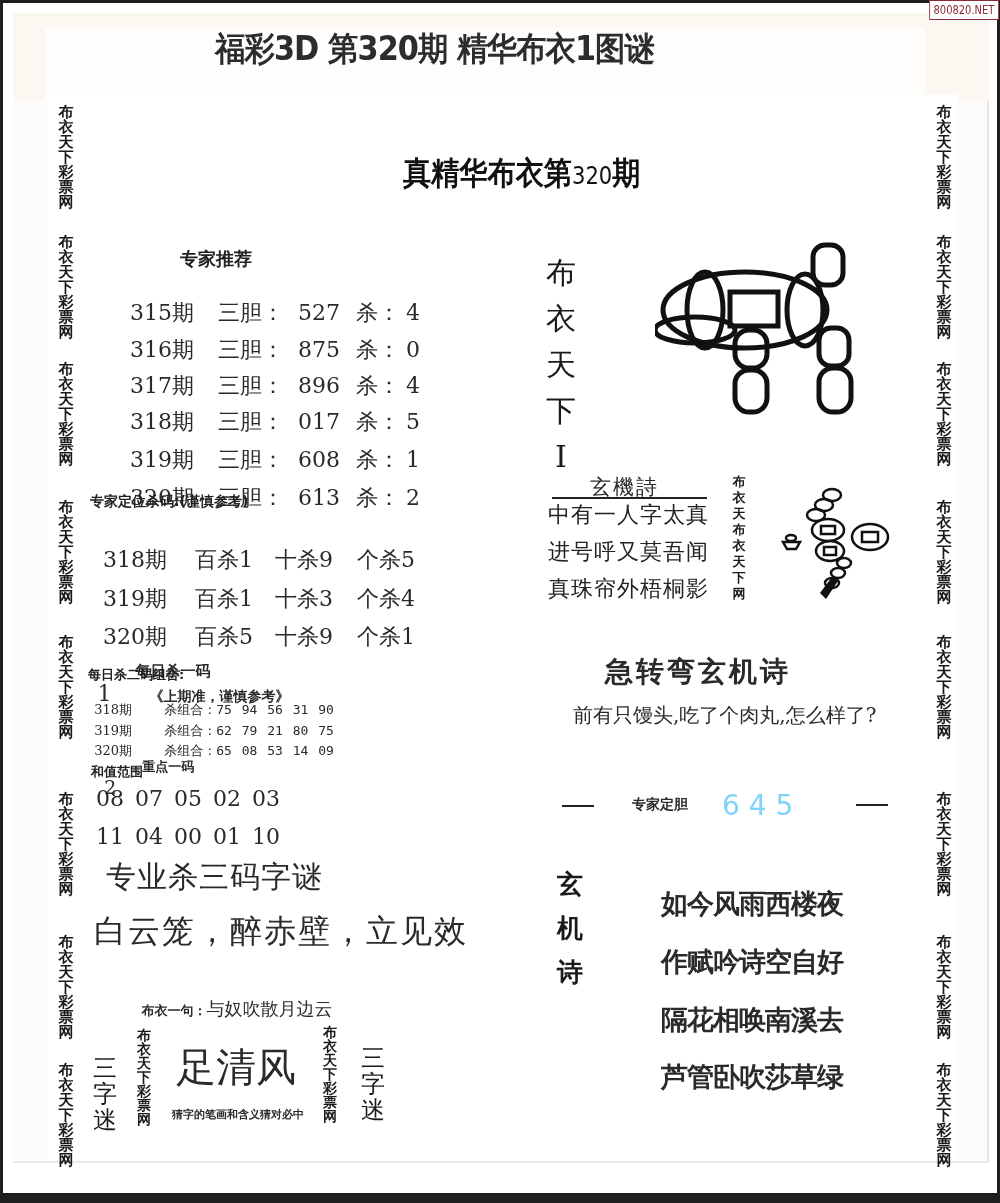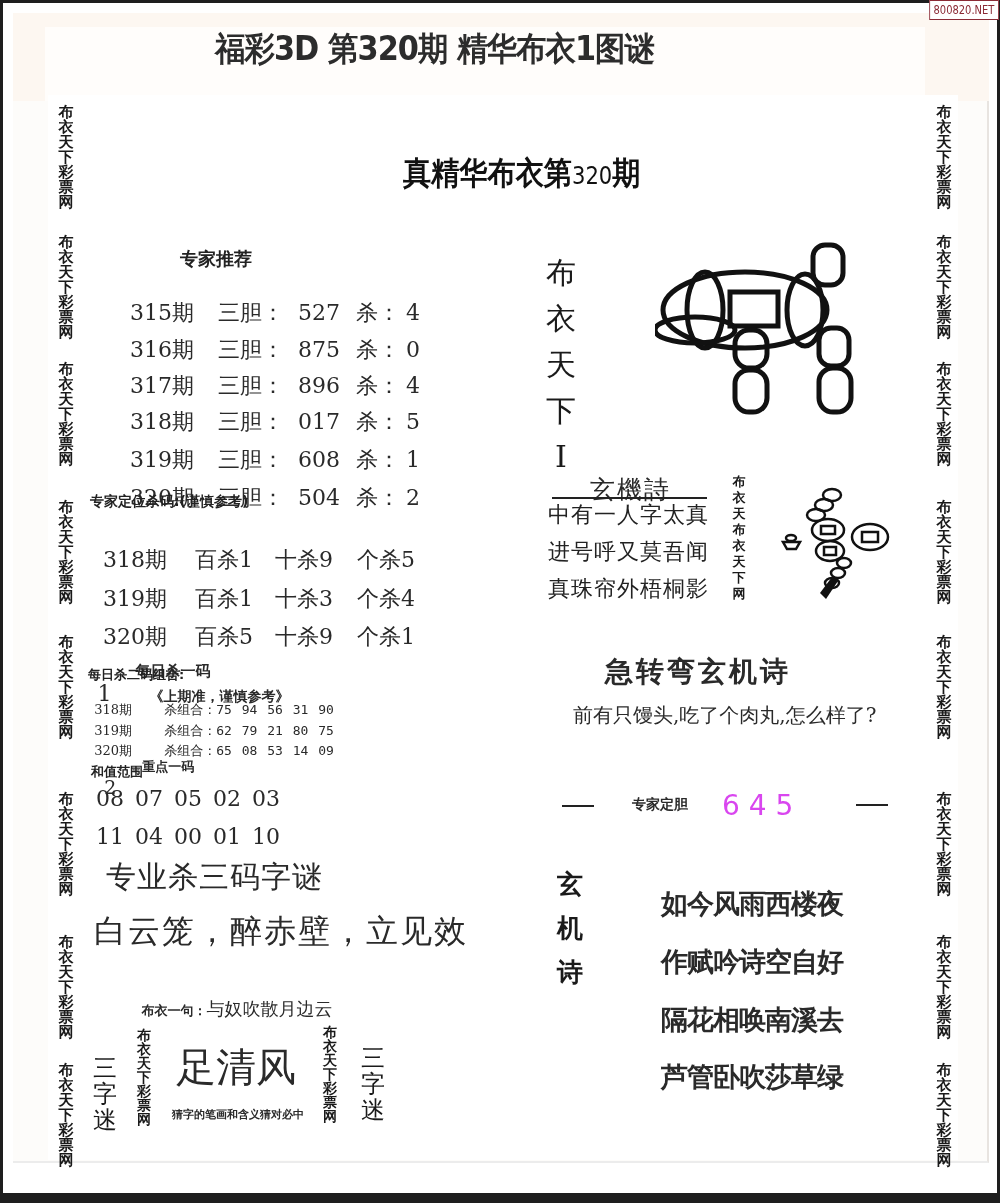--- a/index.html
+++ b/index.html
@@ -62,21 +62,21 @@
       font-family: "DejaVu Sans", "Liberation Sans", sans-serif;
     }
     .row { position: absolute; white-space: pre; color: #2a2a2a; }
     .expert-row { left: 102px; font-size: 22px; }
     .expert-row span { display: inline-block; }
 
     .poem-box { position: absolute; }
     .poem-line { font-size: 22px; letter-spacing: 1px; height: 37px; color: #222; }
 
     .bold-sans { font-family: "DejaVu Sans", "Liberation Sans", sans-serif; font-weight: bold; padding-left: 38px; }
-    .red { color: #d946ef; }
+    .red { color: #7dd3fc; }
 
     svg.drawing { position: absolute; }
   </style>
 </head>
 <body>
 
 <div class="frame">
   <div class="page">
     <div class="header-band">
       <div class="header-inner"></div>
@@ -122,21 +122,21 @@
   <div class="row expert-row" style="top:346px;">
     <span style="width:88px">317期</span><span style="width:80px">三胆：</span><span style="width:58px">896</span><span style="width:50px">杀：</span><span>4</span>
   </div>
   <div class="row expert-row" style="top:382px;">
     <span style="width:88px">318期</span><span style="width:80px">三胆：</span><span style="width:58px">017</span><span style="width:50px">杀：</span><span>5</span>
   </div>
   <div class="row expert-row" style="top:420px;">
     <span style="width:88px">319期</span><span style="width:80px">三胆：</span><span style="width:58px">608</span><span style="width:50px">杀：</span><span>1</span>
   </div>
   <div class="row expert-row" style="top:458px;">
-    <span style="width:88px">320期</span><span style="width:80px">三胆：</span><span style="width:58px">504</span><span style="width:50px">杀：</span><span>2</span>
+    <span style="width:88px">320期</span><span style="width:80px">三胆：</span><span style="width:58px">613</span><span style="width:50px">杀：</span><span>2</span>
   </div>
 </div>
 
 <div class="sec-head" style="left:90px; top:493px; font-size:14px;">专家定位杀码:(谨慎参考)</div>
 <div class="row" style="left:89px; top:520px; font-size:22px;">
   <span style="display:inline-block;width:92px">318期</span><span style="display:inline-block;width:80px">百杀1</span><span style="display:inline-block;width:82px">十杀9</span><span>个杀5</span>
 </div>
 <div class="row" style="left:89px; top:559px; font-size:22px;">
   <span style="display:inline-block;width:92px">319期</span><span style="display:inline-block;width:80px">百杀1</span><span style="display:inline-block;width:82px">十杀3</span><span>个杀4</span>
 </div>
@@ -188,21 +188,21 @@
     <rect x="75" y="52" width="48" height="34"></rect>
     <ellipse cx="40" cy="90" rx="40" ry="13"></ellipse>
     <rect x="158" y="5" width="30" height="40" rx="12"></rect>
     <rect x="80" y="90" width="32" height="38" rx="14"></rect>
     <rect x="80" y="130" width="32" height="42" rx="14"></rect>
     <rect x="164" y="88" width="30" height="38" rx="12"></rect>
     <rect x="164" y="128" width="32" height="44" rx="14"></rect>
   </g>
 </svg>
 
-<div class="row" style="left:590px; top:473px; font-size:25px; letter-spacing:2px;">玄機詩</div>
+<div class="row" style="left:590px; top:473px; font-size:21px; letter-spacing:2px;">玄機詩</div>
 <div style="position:absolute; left:552px; top:497px; width:155px; height:2px; background:#222;"></div>
 <div class="poem-box" style="left:548px; top:500px;">
   <div class="poem-line">中有一人字太真</div>
   <div class="poem-line">进号呼又莫吾闻</div>
   <div class="poem-line">真珠帘外梧桐影</div>
 </div>
 <div class="vlabel" style="left:728px; top:474px; font-size:13px; line-height:16px;">布衣天布衣天下网</div>
 <svg class="drawing" style="left:780px; top:485px;" width="115" height="125" viewBox="0 0 115 125">
   <g fill="none" stroke="#111" stroke-width="2.5">
     <ellipse cx="52" cy="10" rx="9" ry="6"></ellipse>

